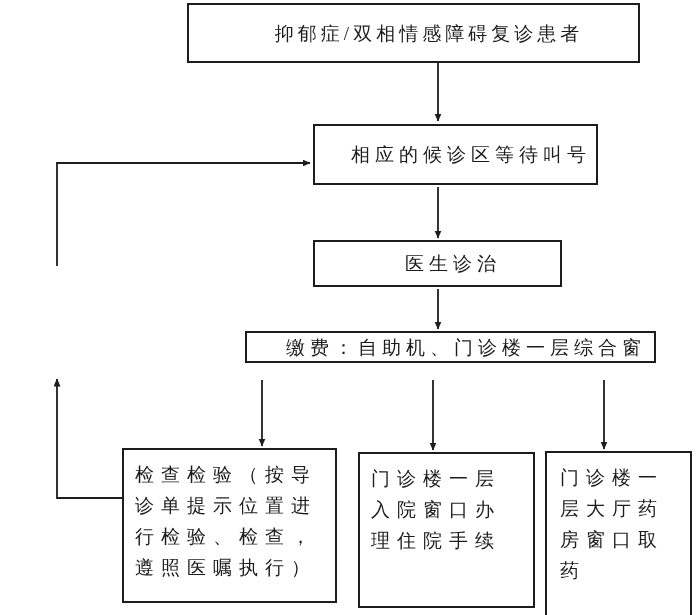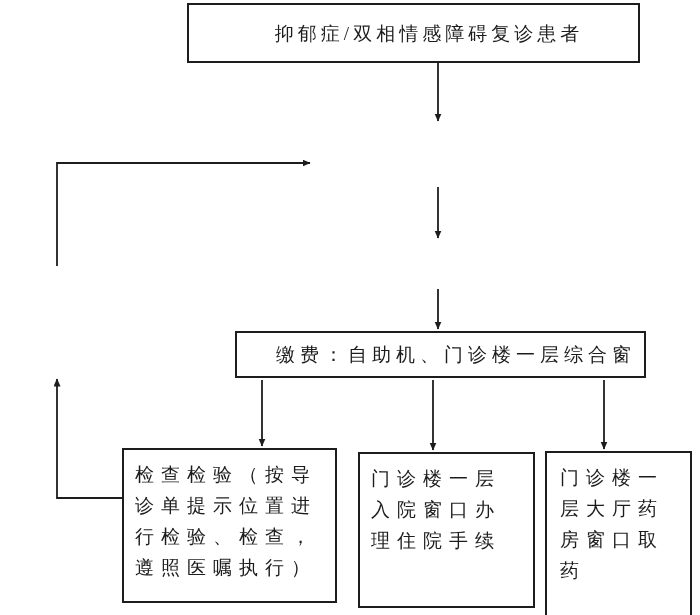--- a/index.html
+++ b/index.html
@@ -48,21 +48,21 @@
     padding-left: 31px;
   }
   .node.top-left {
     align-items: flex-start;
     justify-content: flex-start;
     text-align: left;
   }
   .node-patient   { left: 187px; top: 3px;   width: 453px; height: 60px;  letter-spacing: 4px; }
   .node-waiting   { left: 313px; top: 124px; width: 285px; height: 61px;  letter-spacing: 5px; }
   .node-doctor    { left: 313px; top: 240px; width: 249px; height: 47px;  letter-spacing: 5px; }
-  .node-payment   { left: 235px; top: 331px; width: 411px; height: 47px;  letter-spacing: 5px; }
+  .node-payment   { left: 245px; top: 331px; width: 411px; height: 32px;  letter-spacing: 5px; }
   .node-exam      { left: 122px; top: 448px; width: 215px; height: 155px; letter-spacing: 7px; padding: 9px 4px 7px 11px; }
   .node-admission { left: 358px; top: 452px; width: 177px; height: 156px; letter-spacing: 7px; padding: 9px 8px 0 11px; }
   .node-pharmacy  { left: 545px; top: 451px; width: 147px; height: 170px; letter-spacing: 7px; padding: 9px 2px 0 13px; }
   .node-triage    { left: 10px;  top: 268px; width: 105px; height: 108px; letter-spacing: 16px; line-height: 33px; }
 </style>
 </head>
 <body>
 
 <div class="canvas">
 
@@ -77,21 +77,23 @@
     <line x1="438" y1="289" x2="438" y2="329" marker-end="url(#arrowhead)"></line>
     <line x1="262" y1="380" x2="262" y2="446" marker-end="url(#arrowhead)"></line>
     <line x1="433" y1="380" x2="433" y2="450" marker-end="url(#arrowhead)"></line>
     <line x1="604" y1="380" x2="604" y2="449" marker-end="url(#arrowhead)"></line>
     <path class="edge" d="M122,498 L57,498 L57,379" marker-end="url(#arrowhead)"></path>
     <path class="edge" d="M57,266 L57,163 L310,163" marker-end="url(#arrowhead)"></path>
   </svg>
 
   <div class="node node-patient">抑郁症/双相情感障碍复诊患者</div>
 
+  <div class="node node-waiting">相应的候诊区等待叫号</div>
 
+  <div class="node node-doctor">医生诊治</div>
 
   <div class="node node-payment">缴费：自助机、门诊楼一层综合窗</div>
 
   <div class="node node-exam top-left">检查检验（按导
 诊单提示位置进
 行检验、检查，
 遵照医嘱执行）</div>
 
   <div class="node node-admission top-left">门诊楼一层
 入院窗口办

